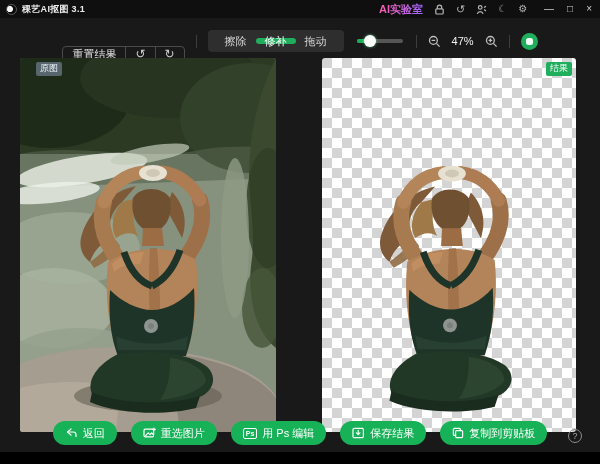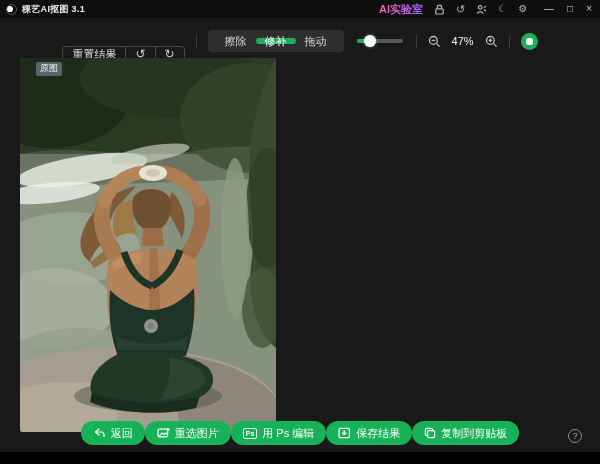--- a/index.html
+++ b/index.html
@@ -71,21 +71,21 @@
     background-size:20px 20px; }
   .panel svg.scene { display:block; width:100%; height:100%; }
   .badge {
     position:absolute; top:4px; font-size:9px; padding:1px 4px 2px; border-radius:2px; line-height:11px;margin-left:12px;
   }
   .badge-original { left:4px; background:rgba(104,118,132,.78); color:#eef3f8; }
   .badge-result { right:4px; background:#1fae5c; color:#fff; }
   
   .footer {
     position:absolute; left:0; right:0; bottom:6px; height:26px;
-    display:flex; align-items:center; justify-content:center; 
+    display:flex; align-items:center; justify-content:center; gap:14px;
   }
   .action-btn {
     display:flex; align-items:center; gap:5px; height:24px; padding:0 12px;
     background:#17b257; border:none; border-radius:13px; color:#fff; font-size:11px;
     font-family:inherit; cursor:pointer; white-space:nowrap;
   }
   .action-btn svg { stroke:#fff; fill:none; stroke-width:1.2; stroke-linecap:round; stroke-linejoin:round; }
   .ps-chip { font-size:7px; font-weight:bold; border:1px solid #fff; border-radius:2px; padding:0 2px; line-height:9px; }
   .help-btn {
     position:absolute; right:18px; bottom:9px; width:14px; height:14px; border-radius:50%;
@@ -217,20 +217,26 @@
         <ellipse cx="215" cy="180" rx="14" ry="80" fill="#8e9b85" opacity="0.8"></ellipse>
         <path d="M0,306 C40,288 110,284 170,296 C214,304 242,318 256,338 L256,374 L0,374 Z" fill="#a59d8f"></path>
         <path d="M150,296 C200,300 240,318 256,340 L256,374 L160,374 Z" fill="#8e867a"></path>
         <path d="M0,330 C30,322 70,322 100,330 L96,374 L0,374 Z" fill="#b2a99a"></path>
         <ellipse cx="128" cy="338" rx="74" ry="16" fill="#5d5a4e" opacity="0.55"></ellipse>
         <use href="#figure" transform="translate(0,16)"></use>
       </svg>
       <span class="badge badge-original">原图</span>
     </div>
 
+    <div class="panel panel-right">
+      <svg class="scene" viewBox="0 0 256 374">
+        <use href="#figure" transform="translate(-2,16)"></use>
+      </svg>
+      <span class="badge badge-result">结果</span>
+    </div>
   </main>
 
   <footer class="footer">
     <button class="action-btn">
       <svg width="13" height="12" viewBox="0 0 13 12">
           <path d="M6 2 L2.5 5 L6 8"></path>
           <path d="M2.5 5 H8.2 a2.8 2.8 0 0 1 2.8 2.8 V9.5"></path>
         </svg>
       <span>返回</span>
     </button>

